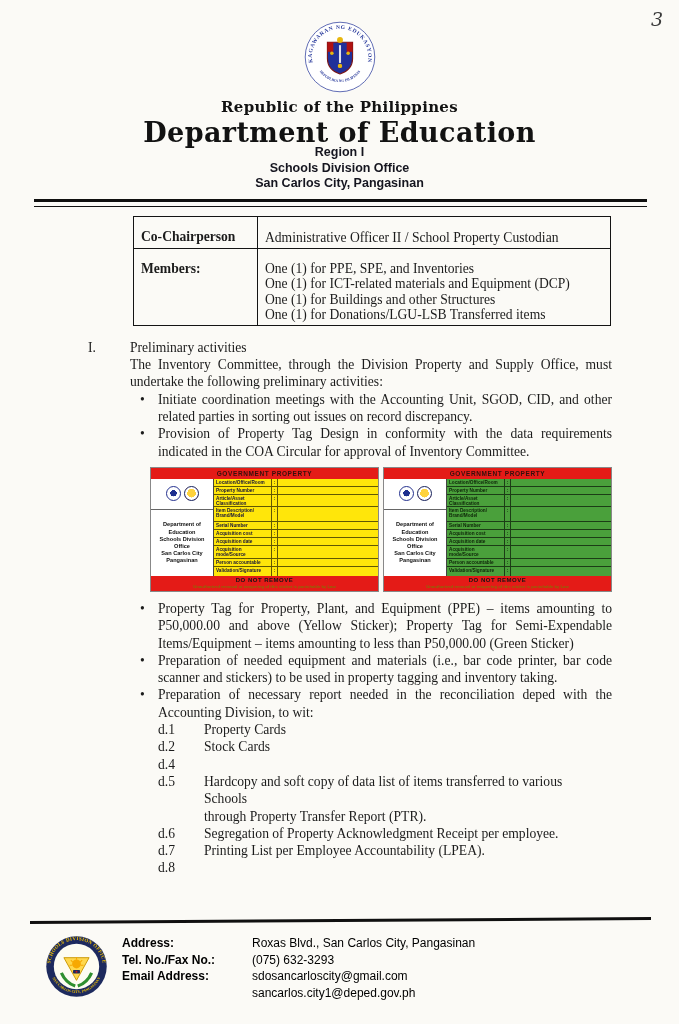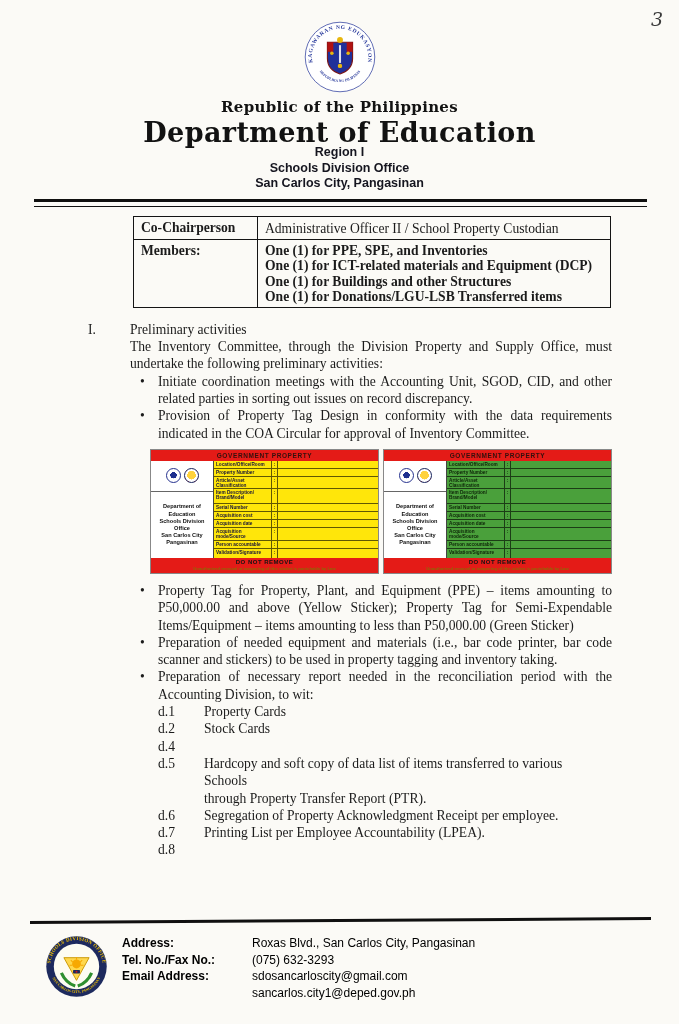--- a/index.html
+++ b/index.html
@@ -19,23 +19,23 @@
   .h-sub{font-family:"Liberation Sans",sans-serif;font-weight:700;font-size:12.5px;color:#15151f;}
   .h-region{}
   .h-office{margin-top:3px;}
   .h-city{margin-top:3px;}
   
   .rules{margin:9px 32px 0 34px;}
   .rule-thick{border-top:3px solid #101010;}
   .rule-thin{margin-top:4px;border-top:1.2px solid #101010;}
   
   table.committee{border-collapse:collapse;margin:9px 0 0 133px;width:478px;table-layout:fixed;}
-  table.committee td{border:1.6px solid #141414;padding:3px 6px 2px 7px;font-size:13.6px;vertical-align:top;}
+  table.committee td{border:1.6px solid #141414;padding:12px 6px 2px 7px;font-size:13.6px;vertical-align:top;}
   td.c1{width:110px;font-weight:700;}
-  td.c2 .mline{line-height:15.6px;font-weight:bold;}
+  td.c2 .mline{line-height:15.6px;}
   td.c2 .sline{line-height:17px;}
   
   .body-sec{margin:13px 0 0 88px;width:524px;font-size:13.6px;line-height:17.3px;}
   .sec-title{display:flex;}
   .numeral{width:42px;}
   .intro{margin:0 0 0 42px;width:482px;font-family:Liberation Serif, serif;}
   .just{text-align:justify;}
   ul.bullets{list-style:none;margin:0;padding:0 0 0 52px;}
   ul.bullets li{display:flex;margin:0;}
   .bu{width:18px;flex:none;}
@@ -320,21 +320,21 @@
       <li>
         <span class="bu">•</span>
         <div class="btext just">Property Tag for Property, Plant, and Equipment (PPE) – items amounting to P50,000.00 and above (Yellow Sticker); Property Tag for Semi-Expendable Items/Equipment – items amounting to less than P50,000.00 (Green Sticker)</div>
       </li>
       <li>
         <span class="bu">•</span>
         <div class="btext just">Preparation of needed equipment and materials (i.e., bar code printer, bar code scanner and stickers) to be used in property tagging and inventory taking.</div>
       </li>
       <li>
         <span class="bu">•</span>
-        <div class="btext just">Preparation of necessary report needed in the reconciliation period with the Accounting Division, to wit:</div>
+        <div class="btext just">Preparation of necessary report needed in the reconciliation deped with the Accounting Division, to wit:</div>
       </li>
     </ul>
 
     <div class="sublist">
       <div class="subrow">
           <span class="sublabel">d.1</span>
           <div class="subtext just">Property Cards</div>
         </div>
       <div class="subrow">
           <span class="sublabel">d.2</span>

